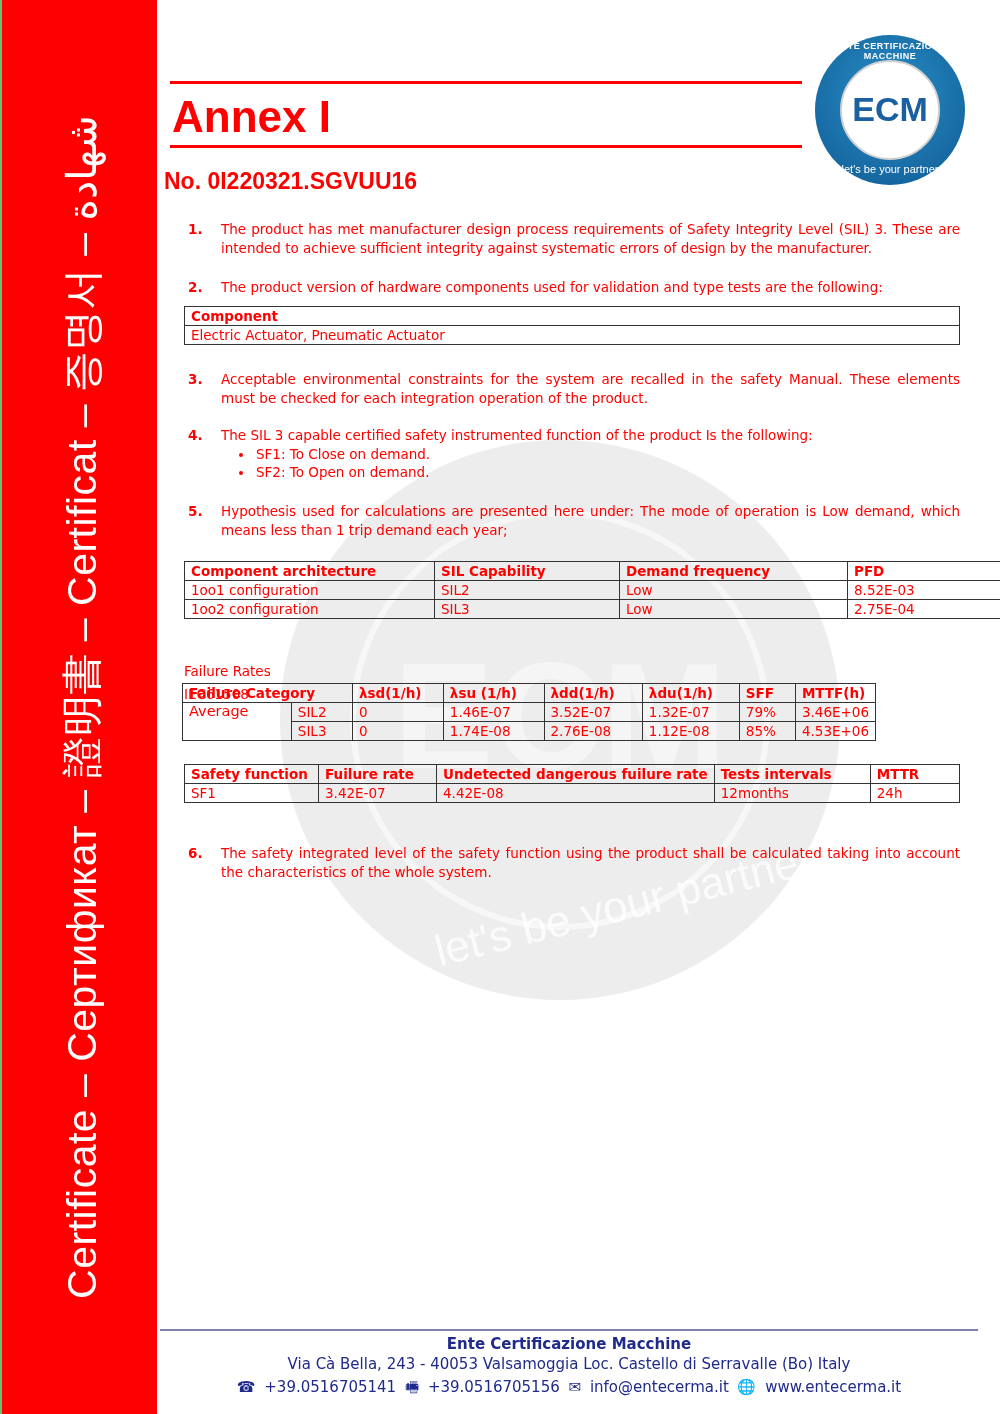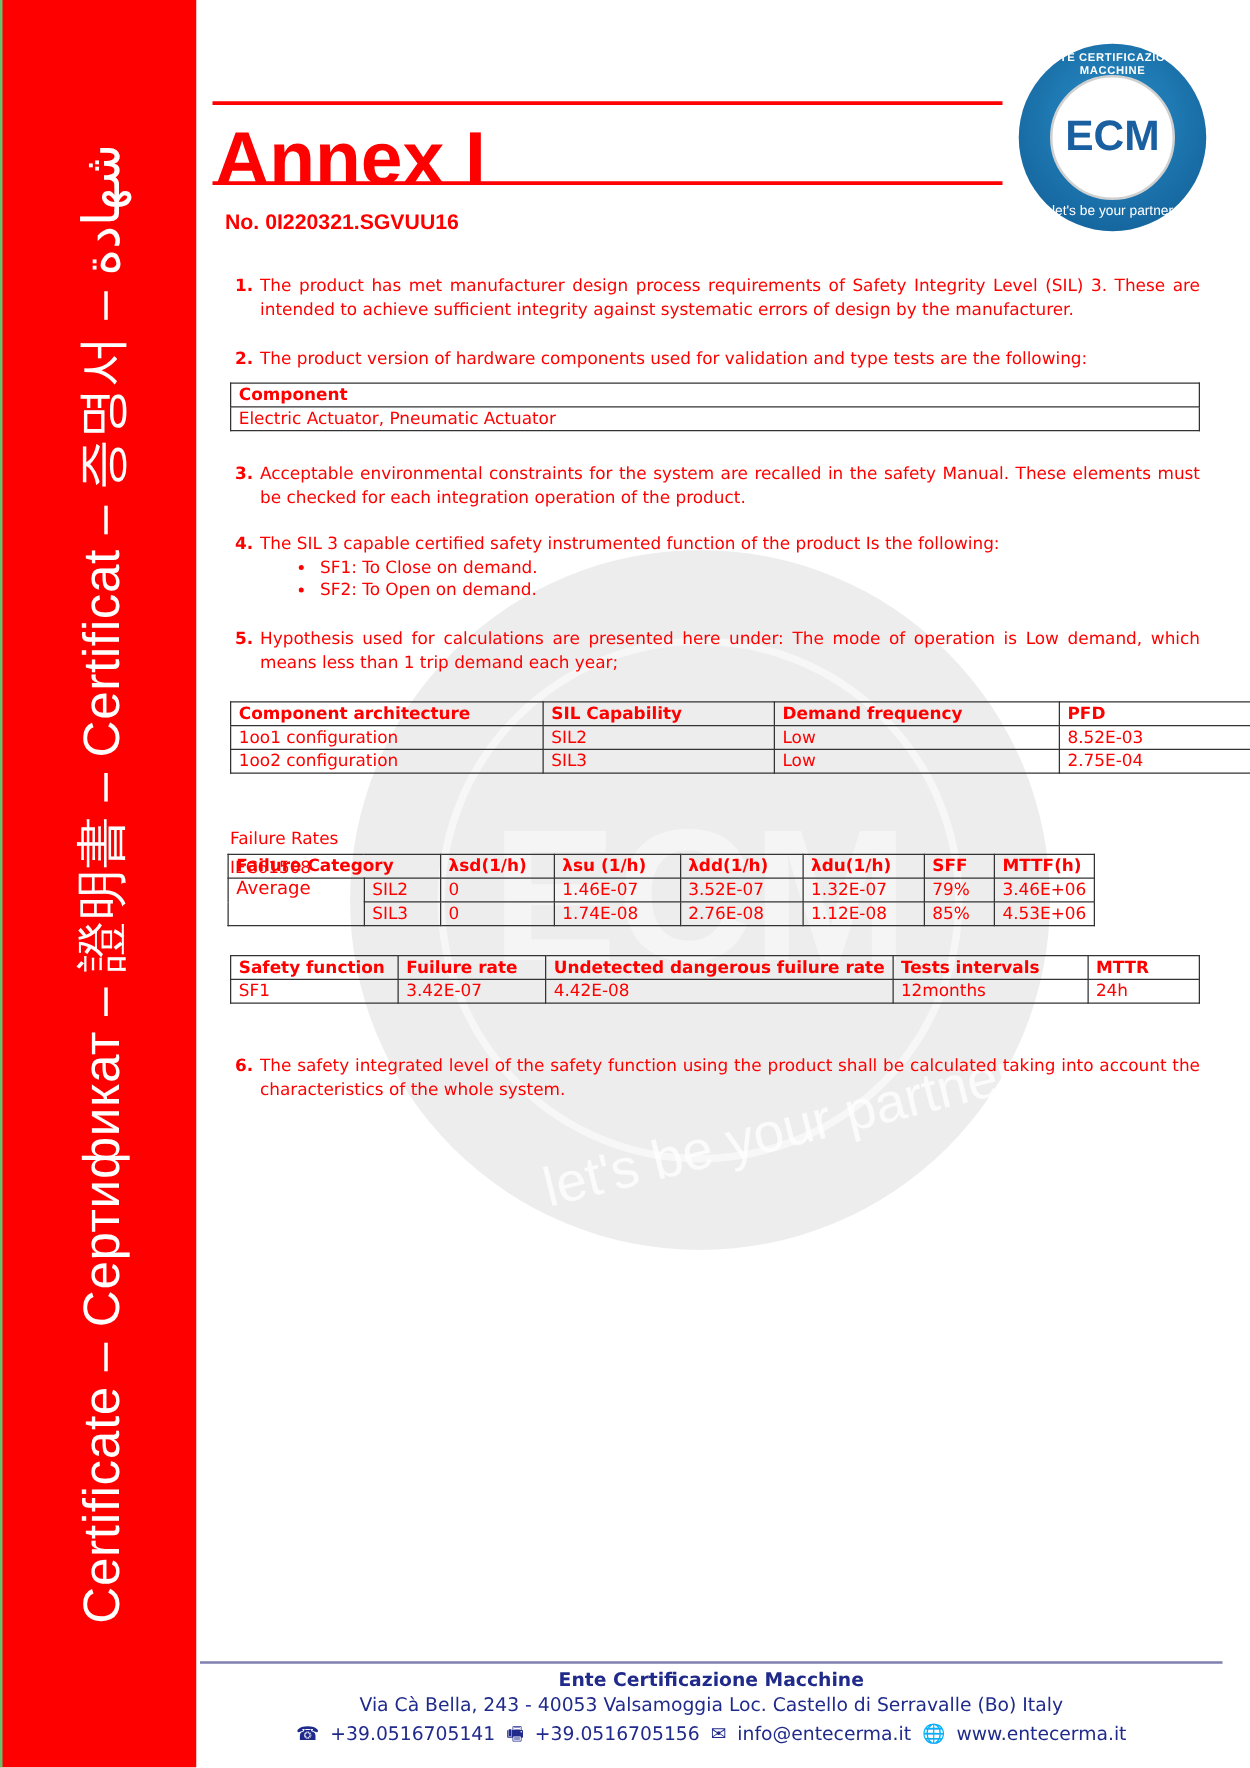--- a/index.html
+++ b/index.html
@@ -33,24 +33,24 @@
     font-family:"Liberation Sans", sans-serif; font-weight:bold; font-size:150px;
     color:rgba(255,255,255,0.45);
   }
   .watermark-tagline {
     position:absolute; left:150px; top:440px; transform:rotate(-14deg);
     font-family:"Liberation Sans", sans-serif; font-size:44px; color:rgba(255,255,255,0.75);
   }
   .rule { position:absolute; left:170px; width:632px; height:3px; background:#ff0000; }
   .title {
     position:absolute; left:172px; top:92px; margin:0;
-    font-family:"Liberation Sans", sans-serif; font-weight:bold; font-size:60px; color:#ff0000;
+    font-family:"Liberation Sans", sans-serif; font-weight:bold; font-size:44px; color:#ff0000;
   }
   .cert-no {
-    position:absolute; left:180px; top:168px; font-weight:bold; font-size:17px;
+    position:absolute; left:164px; top:168px; font-weight:bold; font-size:23px;
     font-family:"Liberation Sans", sans-serif;
   }
   .logo {
     position:absolute; left:815px; top:35px; width:150px; height:150px; border-radius:50%;
     background:radial-gradient(circle at 50% 40%, #2a8fc8 0%, #1a6fa8 60%, #0f5a92 100%);
   }
   .logo-inner {
     position:absolute; left:25px; top:25px; width:100px; height:100px; border-radius:50%;
     background:#ffffff; border:2px solid #d0d0d0; box-sizing:border-box;
   }
@@ -63,21 +63,21 @@
     font-family:"Liberation Sans", sans-serif; font-weight:bold; font-size:9px; color:#ffffff;
     letter-spacing:0.5px;
   }
   .logo-bottom {
     position:absolute; left:0; right:0; top:128px; text-align:center;
     font-family:"Liberation Sans", sans-serif; font-size:11px; color:#ffffff;
   }
   .content { position:absolute; left:188px; top:220px; width:772px; font-size:13.5px; line-height:18.5px; }
   .item { position:absolute; left:0; width:772px; }
   .item .num { position:absolute; left:0; font-weight:bold; }
-  .item .txt { margin-left:20px; text-align:justify; }
+  .item .txt { margin-left:33px; text-align:justify; }
   .bullets { margin:0; padding-left:66px; list-style:disc; }
   .bullets li { padding-left:2px; }
   table { border-collapse:collapse; position:absolute; font-size:13.5px; color:#ff0000; }
   td, th { border:1px solid #333; padding:0 6px; height:18px; text-align:left; font-weight:normal; white-space:nowrap; }
   th { font-weight:bold; }
   .plain { position:absolute; font-size:13.5px; }
   .footer-rule { position:absolute; left:160px; top:1329px; width:818px; height:2px; background:#8080b0; }
   .footer { position:absolute; left:160px; width:818px; text-align:center; color:#1f2a8a; }
   .footer-org { top:1335px; font-weight:bold; font-size:15px; }
   .footer-addr { top:1355px; font-size:15px; }

